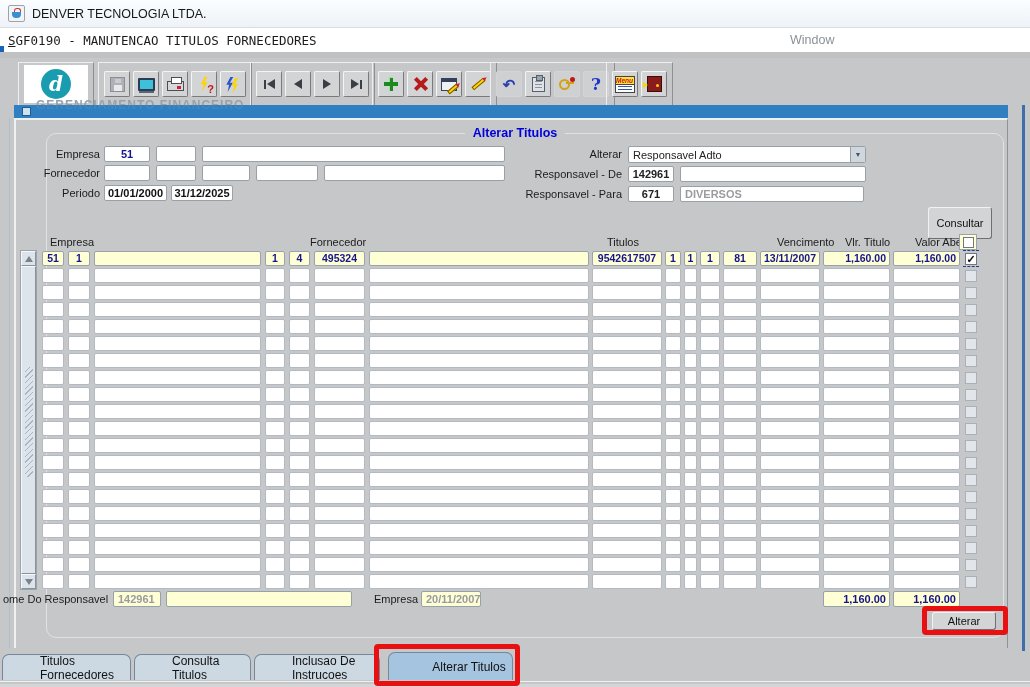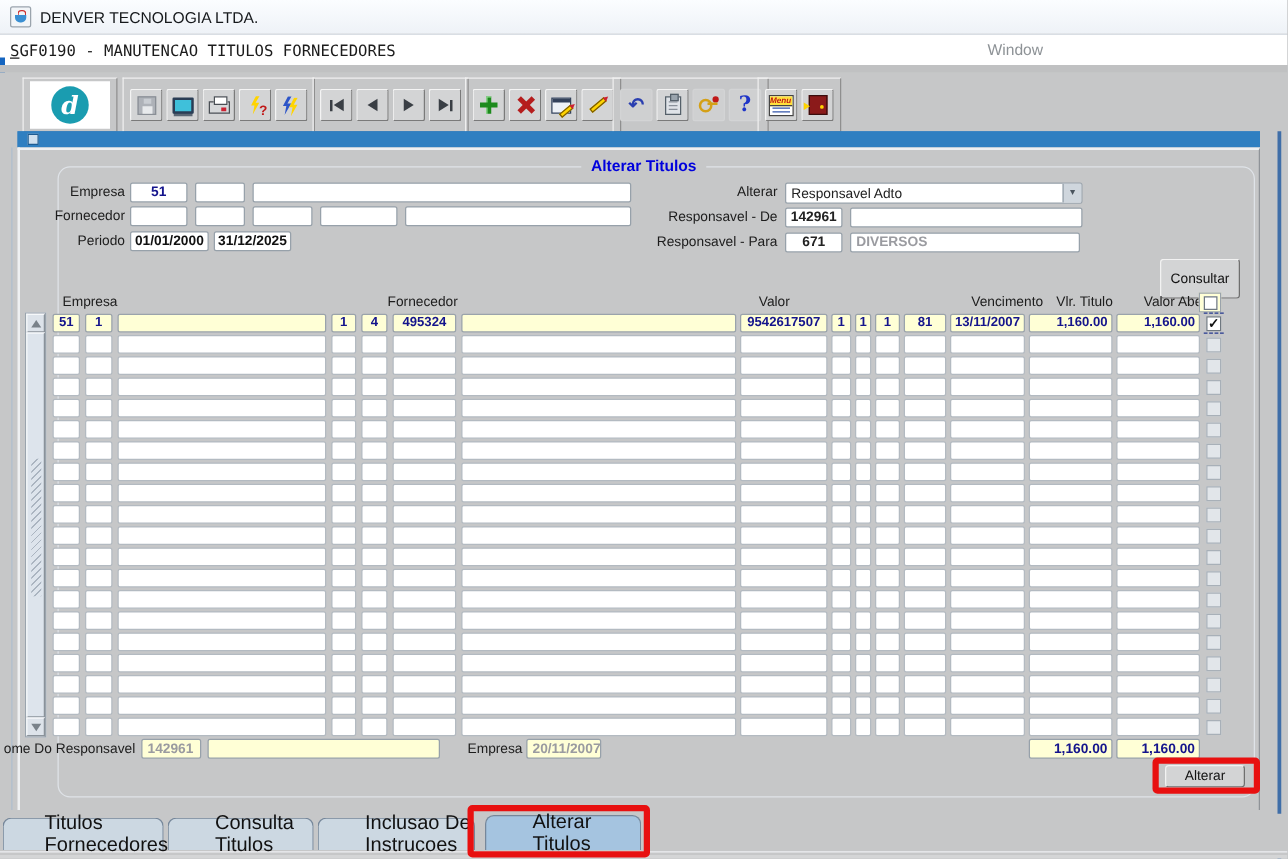--- a/index.html
+++ b/index.html
@@ -138,21 +138,21 @@
   .tri-dn { width:0; height:0; border-left:4px solid transparent; border-right:4px solid transparent; border-top:6px solid #7a828a; }
   .vsb-thumb { position:absolute; left:0; top:15px; width:15px; height:308px; background:#dde4ec; border:1px solid;
                border-color:#f6f8fa #8a929a #8a929a #f6f8fa; }
   .vsb-grip { position:absolute; left:3px; top:100px; width:8px; height:110px;
               background:repeating-linear-gradient(135deg, transparent 0 3px, #aab4c0 3px 4px); }
 
   
   .tabbar { left:0; top:651px; width:1030px; height:33px; background:#c6c7c8; }
   .tabline { left:0; top:681px; width:1030px; height:1px; background:#eef0f2; }
   .tab { position:absolute; top:654px; height:26px; background:#ccd8e2; border:1px solid #76879a; border-bottom:none;
-         border-radius:7px 7px 0 0; display:flex; align-items:center; justify-content:center; font-size:16px; color:#111;padding-left:37px; }
+         border-radius:7px 7px 0 0; display:flex; align-items:center; justify-content:center; font-size:12px; color:#111;padding-left:37px; }
   .tab.active { top:652px; height:28px; background:#a5c4e0; font-weight:normal; }
   .redbox { border:5px solid #e81010; border-radius:4px; background:transparent; z-index:5; pointer-events:none; }
   .statusline { left:0; top:684px; width:1030px; height:3px; background:#d4d5d6; }
 </style>
 </head>
 <body>
 
 <div class="abs titlebar">
   <span class="java-icon"></span>
   <span class="titlebar-text">DENVER TECNOLOGIA LTDA.</span>
@@ -252,20 +252,21 @@
           <span class="menuico-top">Menu</span>
         </span>
       </div>
     <div class="tb">
         <span class="doorico"></span>
       </div>
   </div>
 </div>
 
 <div class="abs mdi-titlebar">
+  <span class="mdi-title-text">GERENCIAMENTO FINANCEIRO</span>
   <span class="mdi-title-cover"></span>
   <span class="mdi-icon"></span>
 </div>
 <div class="abs right-edge"></div>
 <div class="abs left-faint"></div>
 
 <div class="abs content"></div>
 <div class="abs group-frame"></div>
 <div class="abs form-title"><span>Alterar Titulos</span></div>
 
@@ -296,21 +297,21 @@
 <div class="abs fld" style="left:680px;top:166px;width:186px;"></div>
 
 <div class="abs lbl r" style="left:472px;top:186px;width:150px;">Responsavel - Para</div>
 <div class="abs fld" style="left:628px;top:186px;width:46px;color:#222;">671</div>
 <div class="abs fld dim" style="left:680px;top:186px;width:184px;">DIVERSOS</div>
 
 <div class="abs btn" style="left:928px;top:207px;width:64px;height:32px;">Consultar</div>
 
 <div class="abs grid-hdr" style="left:50px;top:236px;">Empresa</div>
 <div class="abs grid-hdr" style="left:310px;top:236px;">Fornecedor</div>
-<div class="abs grid-hdr" style="left:607px;top:236px;">Valor</div>
+<div class="abs grid-hdr" style="left:607px;top:236px;">Titulos</div>
 <div class="abs grid-hdr" style="left:777px;top:236px;">Vencimento</div>
 <div class="abs grid-hdr" style="left:845px;top:236px;">Vlr. Titulo</div>
 <div class="abs grid-hdr" style="left:915px;top:236px;white-space:nowrap;">Valor Aberto</div>
 <div class="abs hdr-cb-cell">
     <span class="hdr-cb"></span>
   </div>
 
 <div class="abs vsb">
   <div class="vsb-btn" style="top:0;">
       <span class="tri-up"></span>

